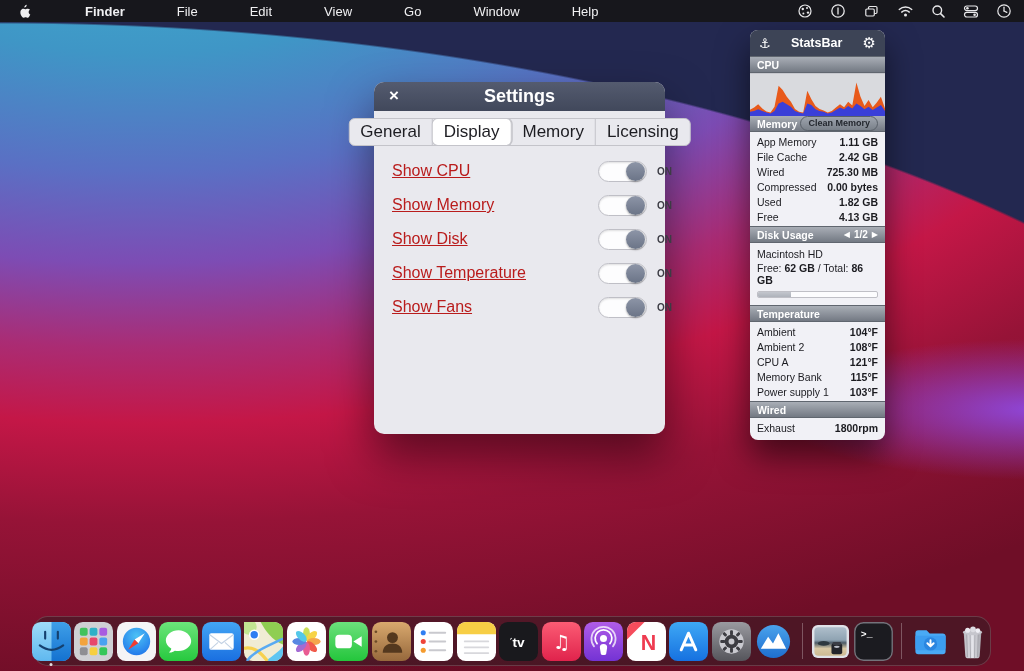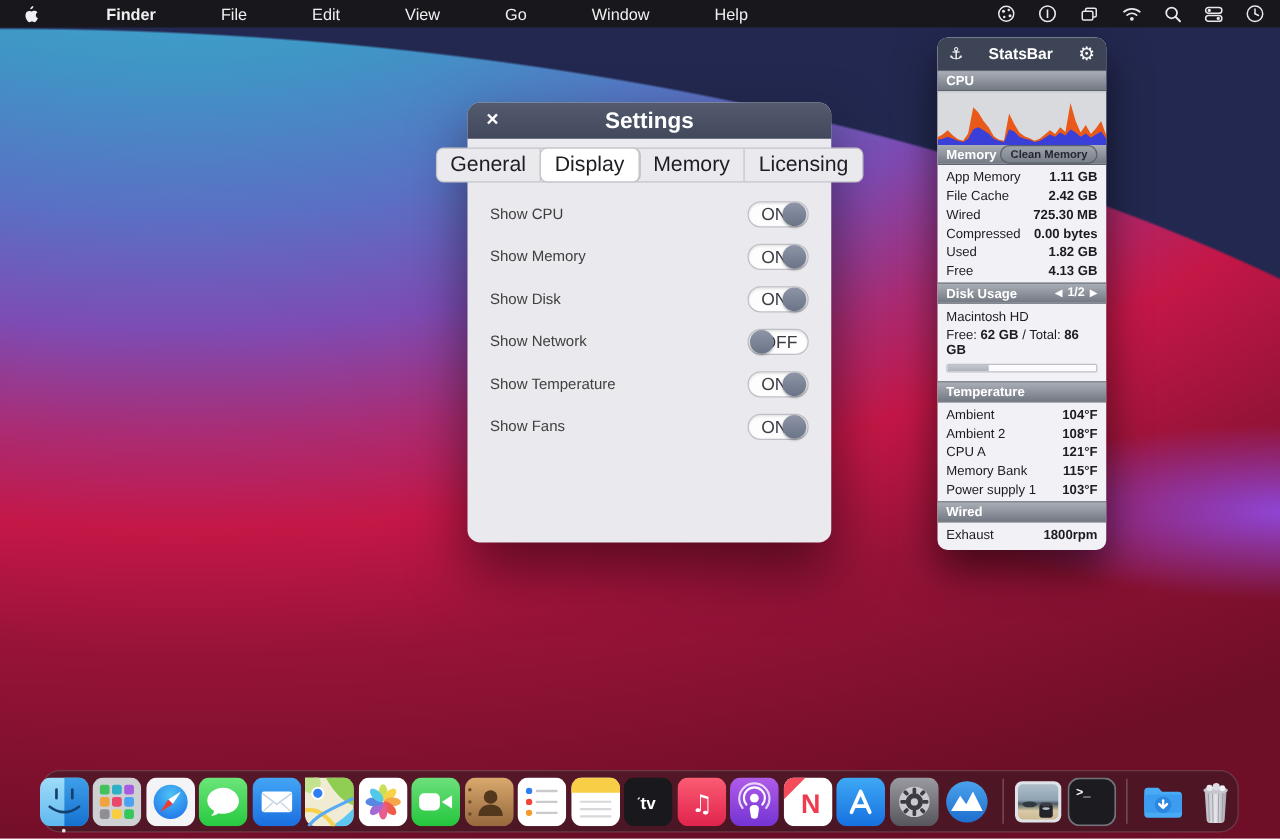--- a/index.html
+++ b/index.html
@@ -33,26 +33,26 @@
   .tab-area { position:relative; height:30px; margin-top:7px; }
   .tab-line { position:absolute; left:10px; right:10px; top:14px; border-top:1px solid #d0d0d6; }
   .tab-group { position:absolute; left:50%; transform:translateX(-50%); top:0; display:flex;
     border:1px solid #c4c4ca; border-radius:6px; background:#e9e9ee; }
   .tab { padding:3px 11px; font-size:17px; color:#1d1d22; border-right:1px solid #c4c4ca; white-space:nowrap; }
   .tab:last-child { border-right:none; }
   .tab.selected { background:#fff; border-radius:5px; box-shadow:0 0 0 1px #c4c4ca; }
   .rows { margin-top:6px; }
   .setting-row { display:flex; align-items:center; justify-content:space-between;
     height:34px; padding:0 18px; }
-  .setting-label { font-size:12px; color:#404040; }
+  .setting-label { font-size:16px; color:#b91c1c;text-decoration:underline; }
   .toggle { position:relative; width:49px; height:21px; border-radius:11px; background:#fdfdfe;
     border:1px solid #bfbfc6; box-shadow:inset 0 1px 2px rgba(0,0,0,.12); }
   .knob { position:absolute; top:0px; width:19px; height:19px; border-radius:50%;
     background:linear-gradient(#8d95a7,#6b7487); box-shadow:0 1px 2px rgba(0,0,0,.35); }
-  .tstate { position:absolute; top:50%; transform:translateY(-50%); font-size:14px; font-weight:400; color:#3c3c44; }
+  .tstate { position:absolute; top:50%; transform:translateY(-50%); font-size:10px; font-weight:700; color:#3c3c44;margin-left:48px; }
   .toggle.on .knob { right:1px; } .toggle.on .tstate { left:10px; }
   .toggle.off .knob { left:1px; } .toggle.off .tstate { right:8px; }
 
   
   .statsbar { position:absolute; left:750px; top:30px; width:135px; background:#f1f1f6;
     border-radius:8px; box-shadow:0 16px 32px rgba(0,0,0,.55); z-index:10; overflow:hidden;
     font-size:10.5px; color:#1b1b20; }
   .sb-header { height:26px; background:#3d4456; display:flex; align-items:center;
     justify-content:space-between; padding:0 9px; color:#fff; }
   .sb-title { font-size:12.5px; font-weight:700; }
@@ -191,27 +191,20 @@
         </div>
       </div>
       <div class="setting-row">
         <span class="setting-label">Show Disk</span>
         <div class="toggle on">
           <span class="tstate">ON</span>
           <div class="knob"></div>
         </div>
       </div>
       <div class="setting-row">
-        <span class="setting-label">Show Network</span>
-        <div class="toggle off">
-          <span class="tstate">OFF</span>
-          <div class="knob"></div>
-        </div>
-      </div>
-      <div class="setting-row">
         <span class="setting-label">Show Temperature</span>
         <div class="toggle on">
           <span class="tstate">ON</span>
           <div class="knob"></div>
         </div>
       </div>
       <div class="setting-row">
         <span class="setting-label">Show Fans</span>
         <div class="toggle on">
           <span class="tstate">ON</span>

